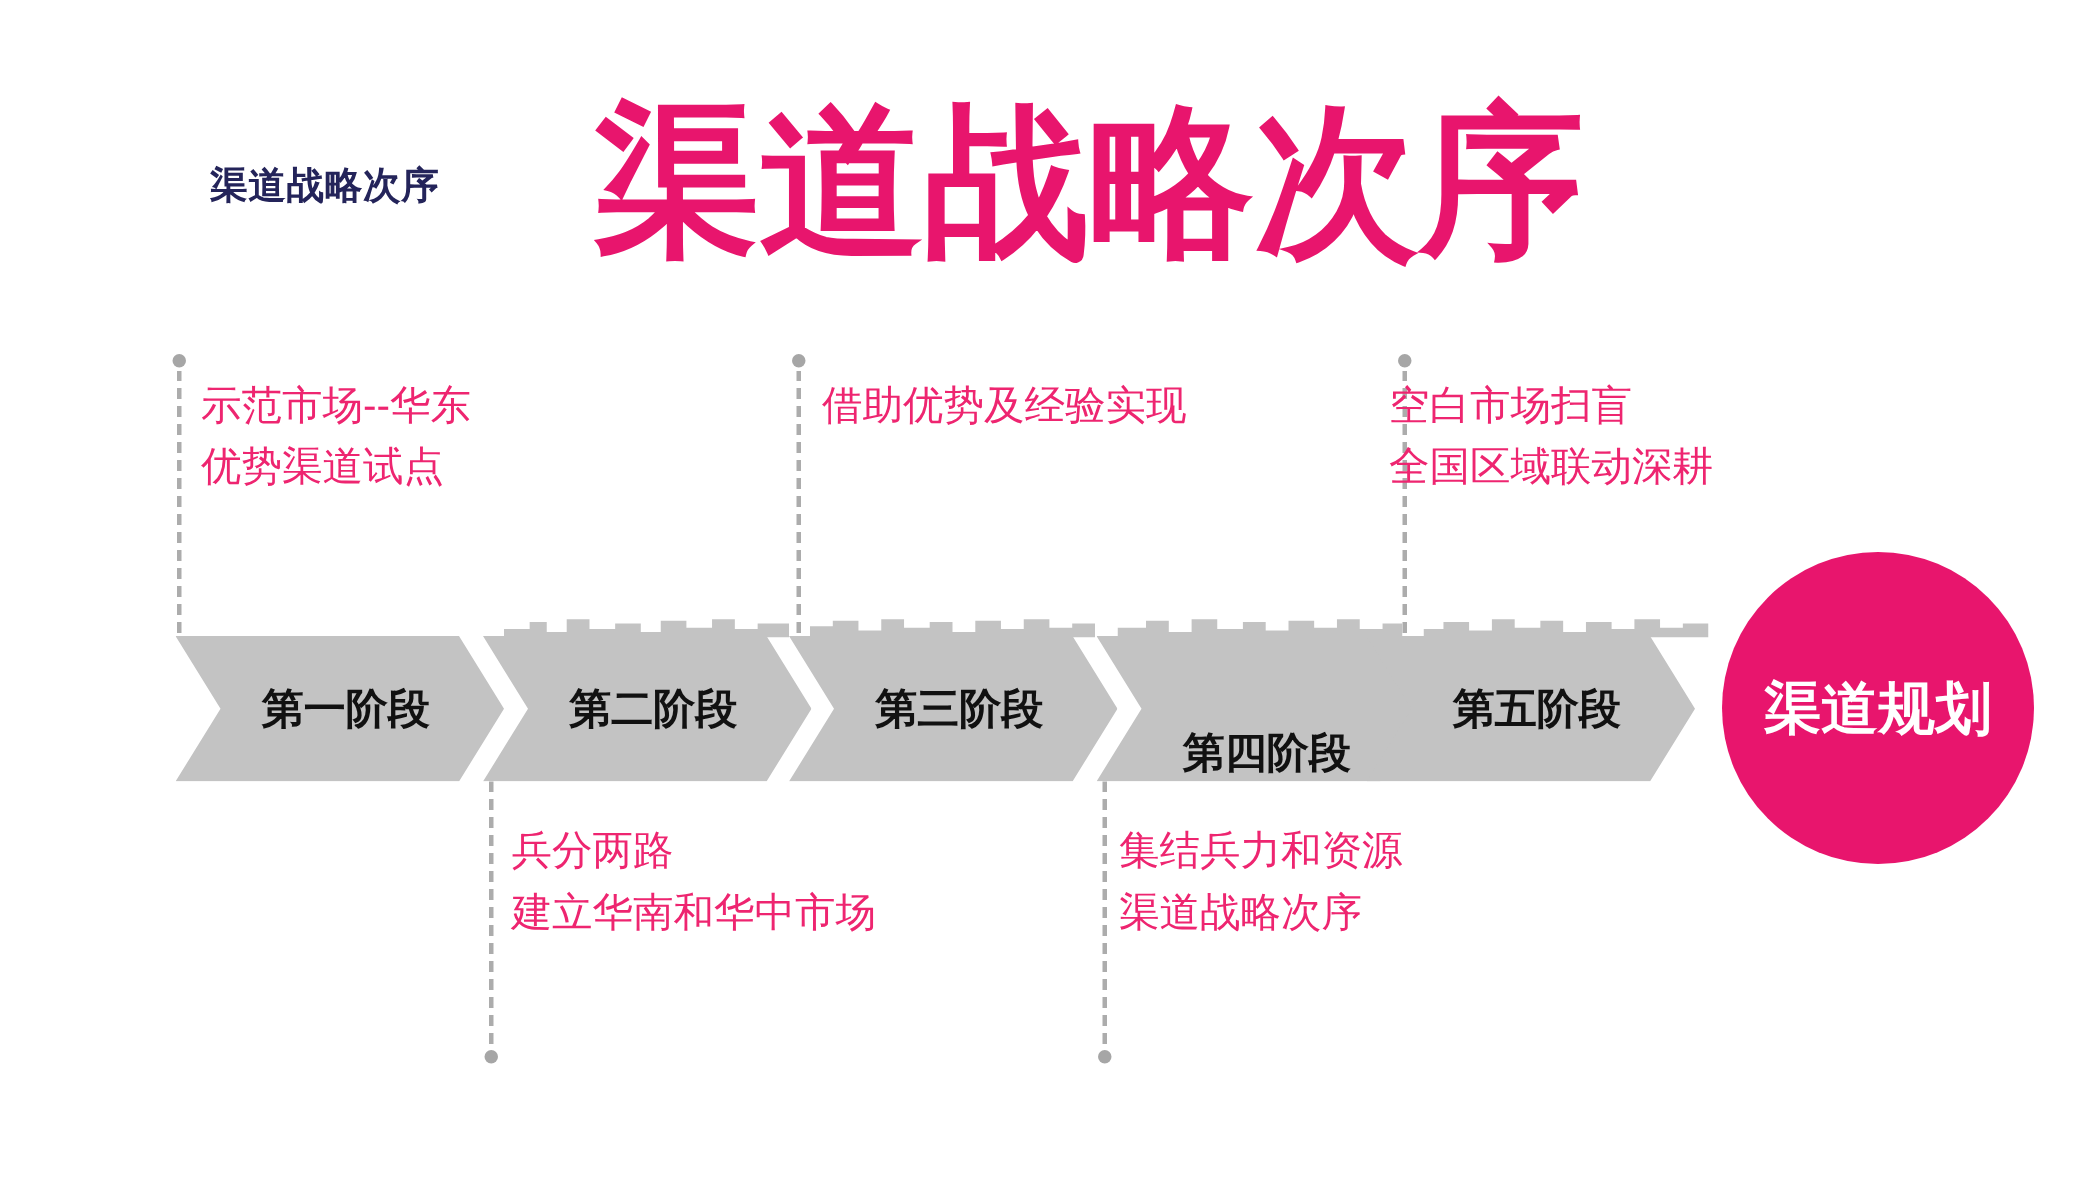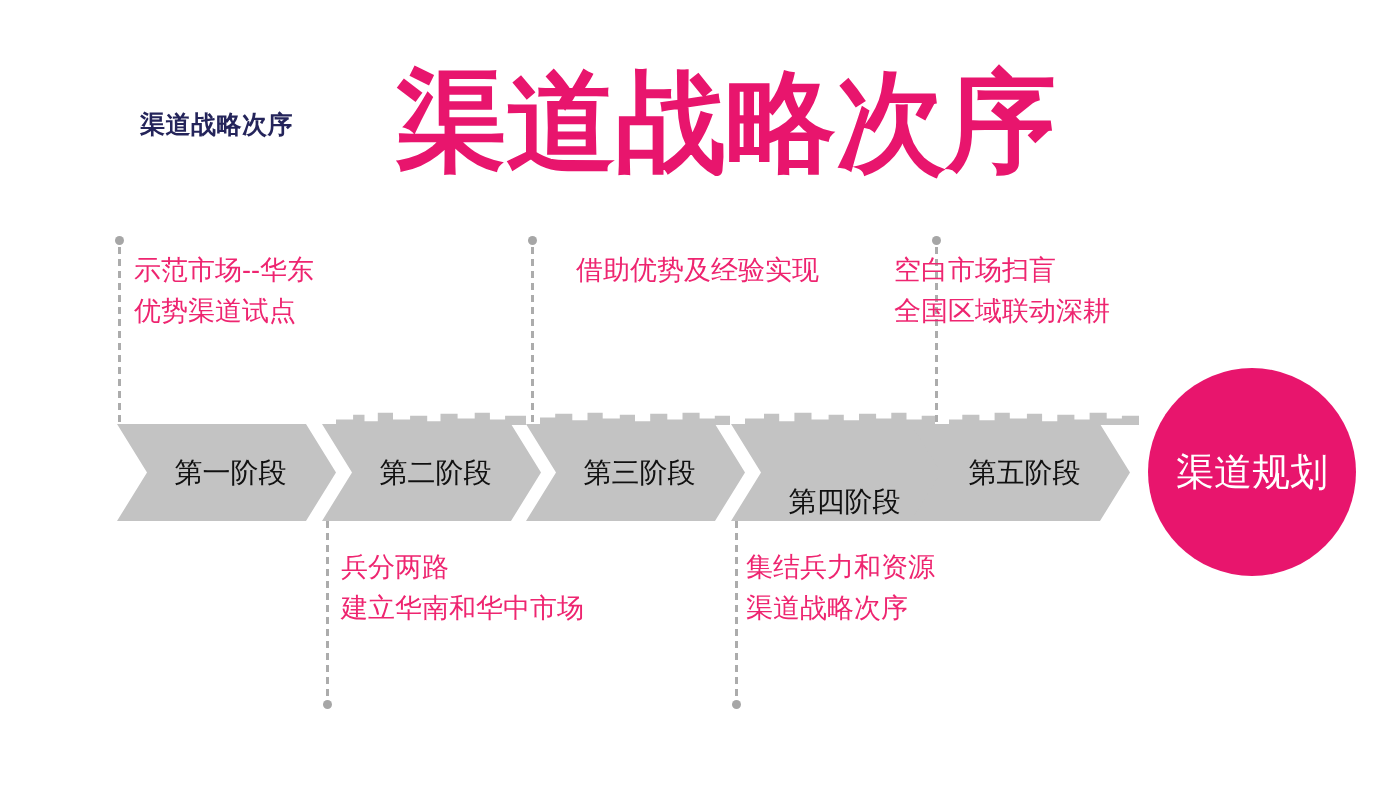--- a/index.html
+++ b/index.html
@@ -71,21 +71,21 @@
     height: 97px;
     background: #c3c3c3;
     clip-path: polygon(0 0, calc(100% - 30px) 0, 100% 50%,
                        calc(100% - 30px) 100%, 0 100%, 30px 50%);
     display: flex;
     align-items: center;
     justify-content: center;
   }
   .chevron .stage-label {
     font-size: 28px;
-    font-weight: normal;
+    font-weight: bold;
     color: #111111;
     padding-left: 8px;
     white-space: nowrap;
   }
 
   
   .bump-strip {
     position: absolute;
     top: 410px;
     height: 15px;
@@ -103,21 +103,21 @@
     border-radius: 50%;
     background: #e8156d;
     display: flex;
     align-items: center;
     justify-content: center;
     z-index: 5;
   }
   .result-circle .result-label {
     color: #ffffff;
     font-size: 38px;
-    font-weight: normal;
+    font-weight: bold;
     white-space: nowrap;
   }
 </style>
 </head>
 <body>
 
 <div class="stage-canvas">
 
   <div class="subtitle">
     <div>渠道战略次序</div>
@@ -136,24 +136,24 @@
   <div class="vdash" style="left:326px; top:521px; height:178px;"></div>
   <div class="conn-dot" style="left:323px; top:700px;"></div>
 
   <div class="vdash" style="left:735px; top:521px; height:178px;"></div>
   <div class="conn-dot" style="left:732px; top:700px;"></div>
 
   <div class="annotation" style="left:134px; top:250px;">
     <div>示范市场--华东</div>
     <div>优势渠道试点</div>
   </div>
-  <div class="annotation" style="left:548px; top:250px;margin-left:28px;">
+  <div class="annotation" style="left:548px; top:250px;">
     <div>借助优势及经验实现</div>
   </div>
-  <div class="annotation" style="left:894px; top:250px;font-family:Liberation Serif, serif;">
+  <div class="annotation" style="left:926px; top:250px;font-family:Liberation Serif, serif;">
     <div>空白市场扫盲</div>
     <div>全国区域联动深耕</div>
   </div>
 
   <div class="annotation" style="left:341px; top:547px;">
     <div>兵分两路</div>
     <div>建立华南和华中市场</div>
   </div>
   <div class="annotation" style="left:746px; top:547px;">
     <div>集结兵力和资源</div>

